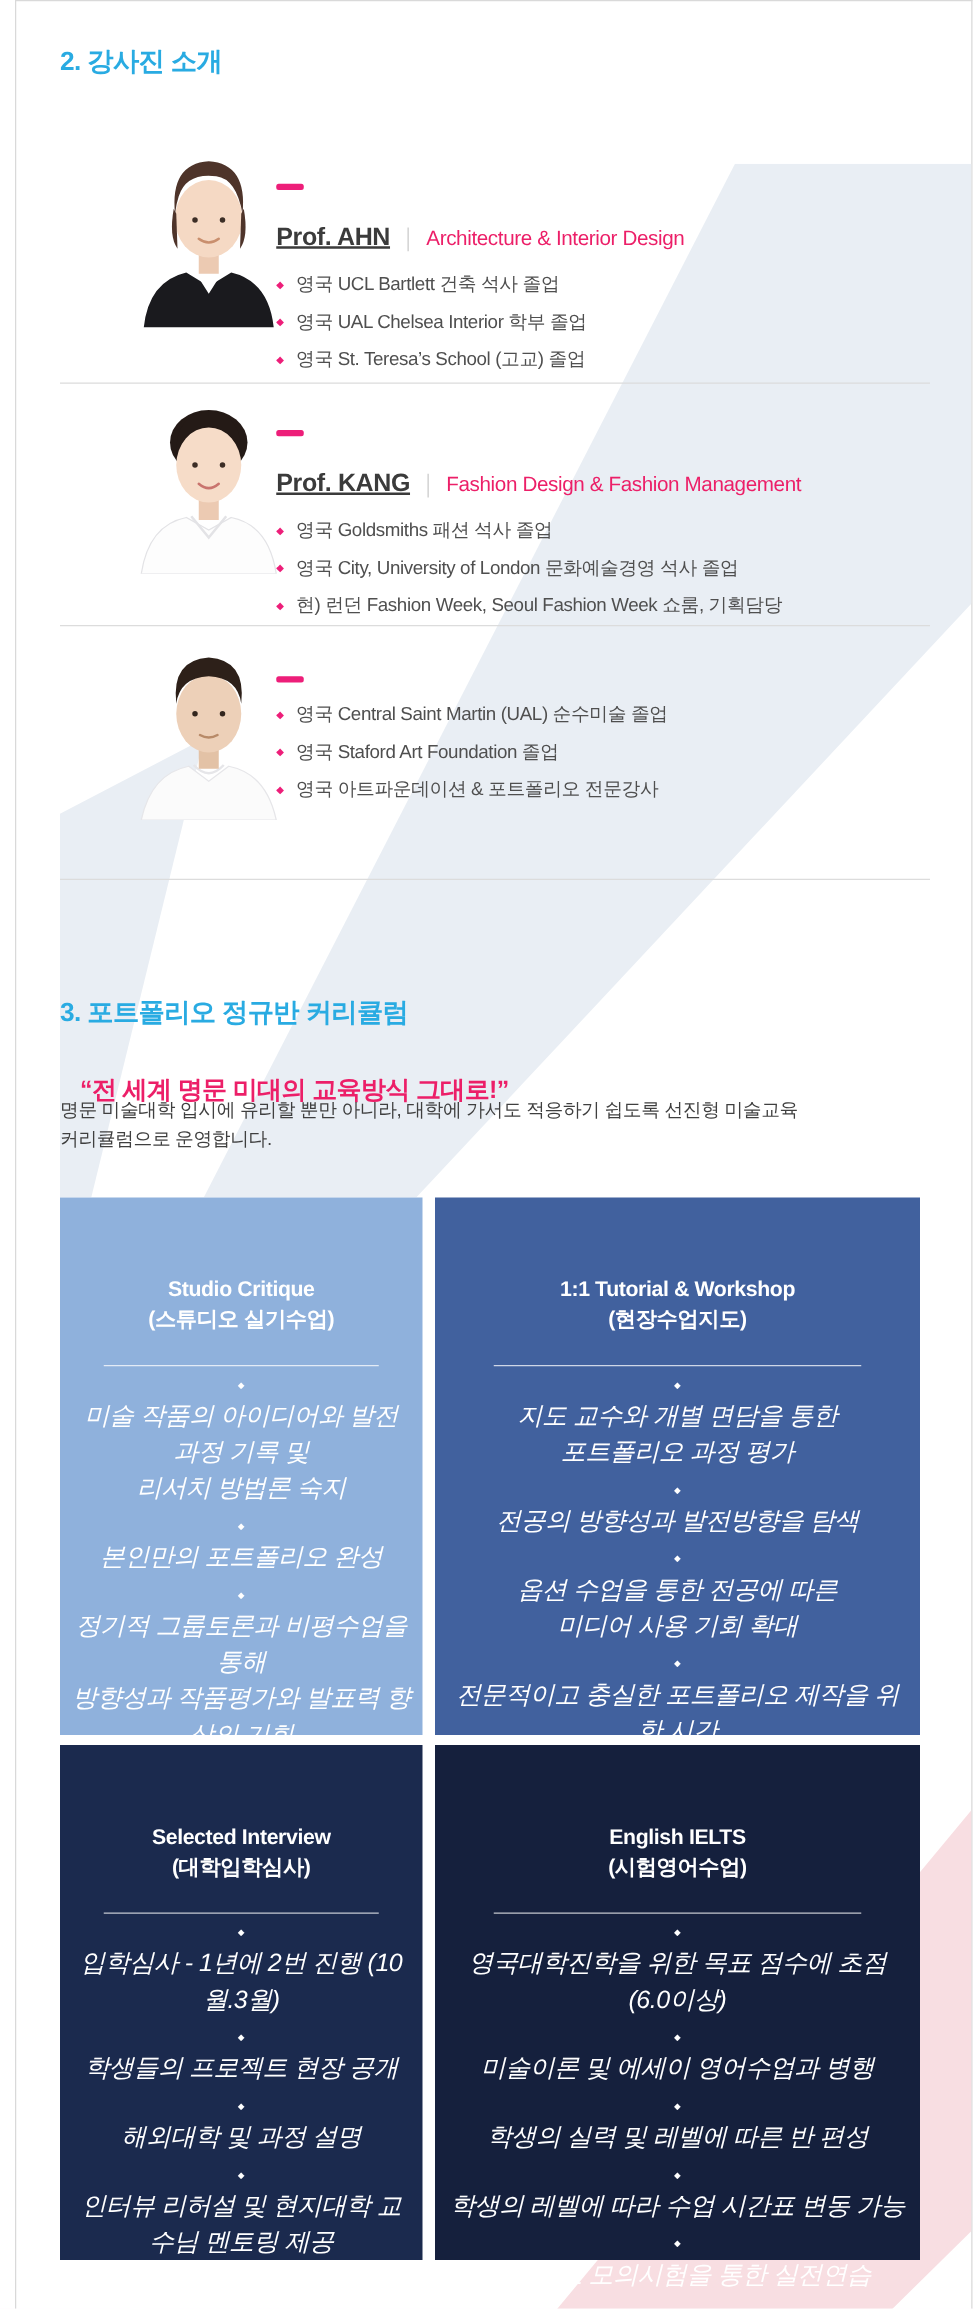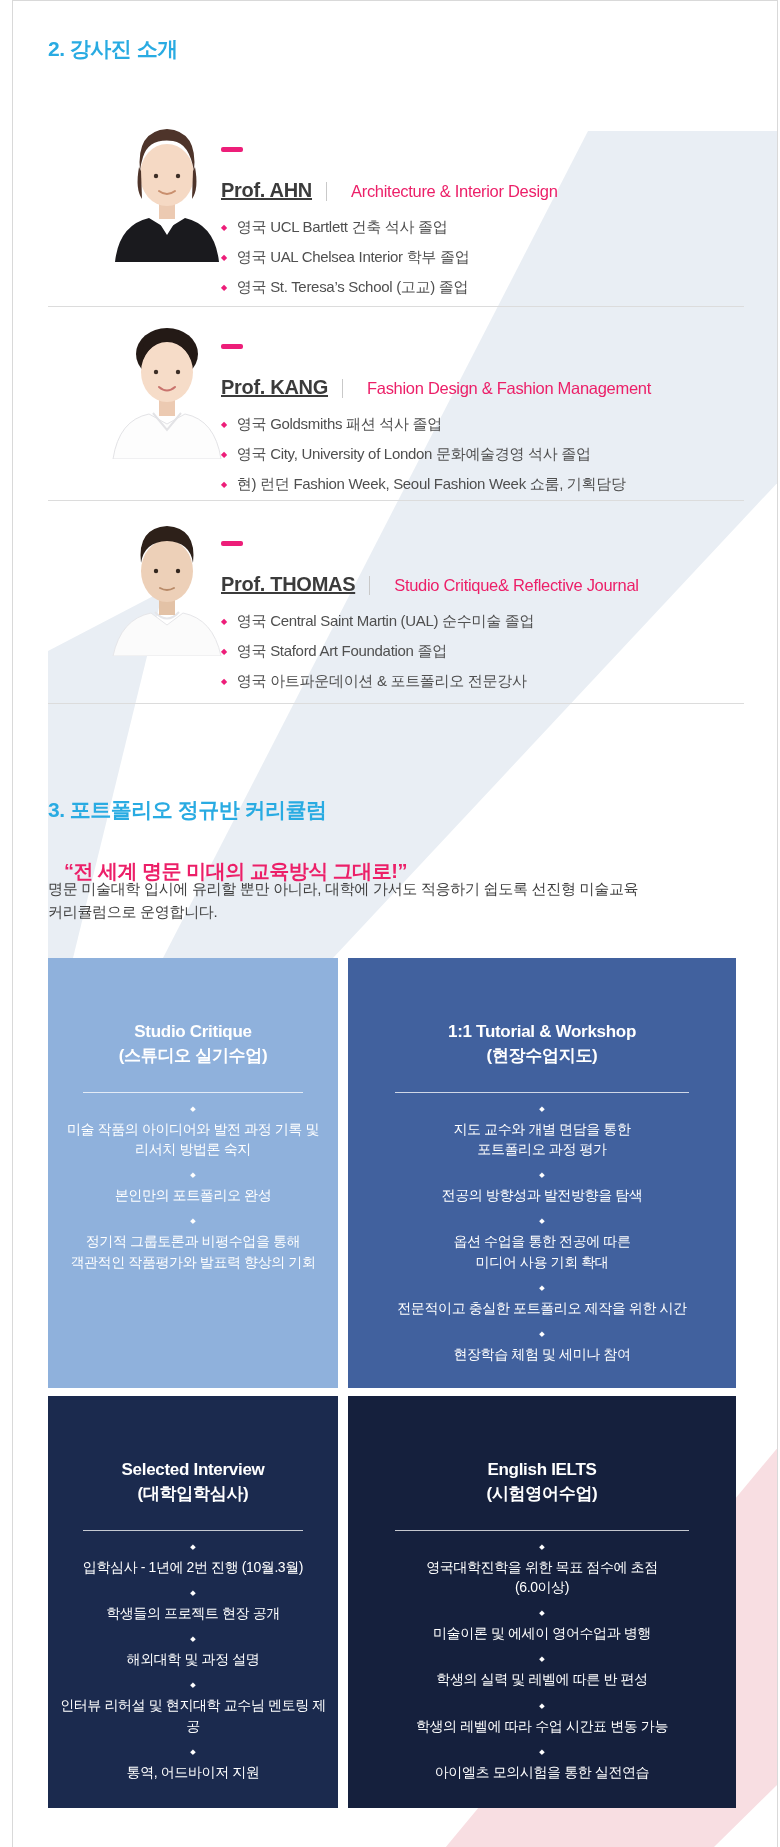--- a/index.html
+++ b/index.html
@@ -29,21 +29,21 @@
   #sec3-title{top:795px;}
 
   .prof-row{position:absolute;left:0;width:766px;height:190px;}
   #prof-row-0{top:118px;} #prof-row-1{top:315px;} #prof-row-2{top:512px;}
   .photo{position:absolute;left:84px;top:0;width:140px;height:143px;}
   .pinfo{position:absolute;left:208px;top:28px;width:540px;}
   .dash{display:block;width:22px;height:5px;border-radius:2px;background:var(--dash-pink,#ed1e79);}
   .nameline{display:flex;align-items:baseline;margin-top:10px;}
   .pname{font-size:20px;font-weight:700;color:var(--text-dark,#3b3b3b);letter-spacing:-0.3px;text-decoration:underline;}
   .psub{font-size:16.5px;color:var(--accent-pink,#ec1f68);
-    border-left:1px solid #c9c9c9;padding-left:24px;margin-left:14px;letter-spacing:-0.3px;margin-top:20px;}
+    border-left:1px solid #c9c9c9;padding-left:14px;margin-left:14px;letter-spacing:-0.3px;margin-top:20px;}
   .cred{list-style:none;margin:16px 0 0 0;padding:0;}
   .cred li{display:flex;align-items:baseline;gap:10px;margin-bottom:11px;
     font-size:15px;color:var(--text-gray,#4f4f4f);letter-spacing:-0.3px;}
   .cred .dia{font-size:8px;color:var(--dash-pink,#ed1e79);transform:translateY(-2px);}
   .prof-div{position:absolute;left:35px;width:696px;height:0;border:none;
     border-top:1px solid var(--divider-gray,#dcdcdc);margin:0;}
   #prof-div-0{top:305px;} #prof-div-1{top:499px;} #prof-div-2{top:702px;}
 
   .pink-sub{position:absolute;left:35px;top:841px;margin:16px;font-size:20px;font-weight:700;
     color:var(--accent-pink,#ec1f68);letter-spacing:-0.5px;}
@@ -54,21 +54,21 @@
     grid-template-columns:290px 388px;grid-template-rows:430px 412px;gap:8px 10px;}
   .card{color:#fff;text-align:center;padding-top:62px;box-sizing:border-box;}
   .card-1{background:var(--card1-bg,#8fb1dc);}
   .card-2{background:var(--card2-bg,#41619e);}
   .card-3{background:var(--card3-bg,#1b2a4e);}
   .card-4{background:var(--card4-bg,#15203d);}
   .ct{font-size:17px;font-weight:700;line-height:1.4;white-space:pre-line;letter-spacing:-0.3px;}
   .cdiv{width:76%;height:1px;background:rgba(255,255,255,.75);margin:24px auto 6px auto;}
   .item{margin-top:12px;}
   .item .d{display:block;font-size:7px;line-height:8px;margin-bottom:6px;color:#fff;}
-  .item .t{font-size:14px;line-height:1.45;white-space:pre-line;padding:0 8px;letter-spacing:-0.4px;}
+  .item .t{font-size:20px;line-height:1.45;white-space:pre-line;padding:0 8px;letter-spacing:-0.4px;font-style:italic;}
 </style>
 </head>
 <body>
 
 <div class="page">
   <div class="band band-a"></div>
   <div class="band band-b"></div>
   <div class="band band-pink"></div>
 
   <div class="content">
@@ -160,24 +160,20 @@
           <rect x="62" y="82" width="16" height="20" fill="#e3c2a6"></rect>
           <ellipse cx="70" cy="58" rx="26" ry="31" fill="#edd0b8"></ellipse>
           <path d="M44 50 Q40 15 70 13 Q100 15 96 50 Q93 29 70 28 Q47 29 44 50 Z" fill="#2d2019"></path>
           <circle cx="59" cy="58" r="2.2" fill="#33261e"></circle>
           <circle cx="81" cy="58" r="2.2" fill="#33261e"></circle>
           <path d="M63 75 Q70 79 77 75" stroke="#b88a68" stroke-width="2" fill="none" stroke-linecap="round"></path>
         </svg>
       </div>
       <div class="pinfo">
         <span class="dash"></span>
-        <div class="nameline">
-          <span class="pname">Prof. THOMAS</span>
-          <span class="psub">Studio Critique&amp; Reflective Journal</span>
-        </div>
         <ul class="cred">
           <li>
               <span class="dia">◆</span>
               <span>영국 Central Saint Martin (UAL) 순수미술 졸업</span>
             </li>
           <li>
               <span class="dia">◆</span>
               <span>영국 Staford Art Foundation 졸업</span>
             </li>
           <li>
@@ -205,21 +201,21 @@
             <div class="t">미술 작품의 아이디어와 발전 과정 기록 및
 리서치 방법론 숙지</div>
           </div>
         <div class="item">
             <span class="d">◆</span>
             <div class="t">본인만의 포트폴리오 완성</div>
           </div>
         <div class="item">
             <span class="d">◆</span>
             <div class="t">정기적 그룹토론과 비평수업을 통해
-객관적인 작품평가와 발표력 향상의 기회</div>
+방향성과 작품평가와 발표력 향상의 기회</div>
           </div>
       </div>
 
       <div class="card card-2">
         <div class="ct">1:1 Tutorial &amp; Workshop
 (현장수업지도)</div>
         <div class="cdiv"></div>
         <div class="item">
             <span class="d">◆</span>
             <div class="t">지도 교수와 개별 면담을 통한

